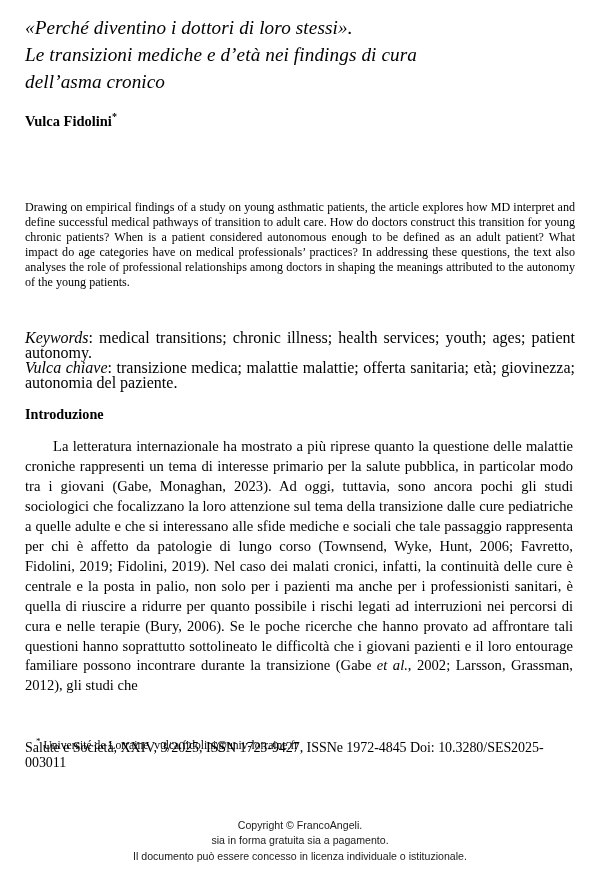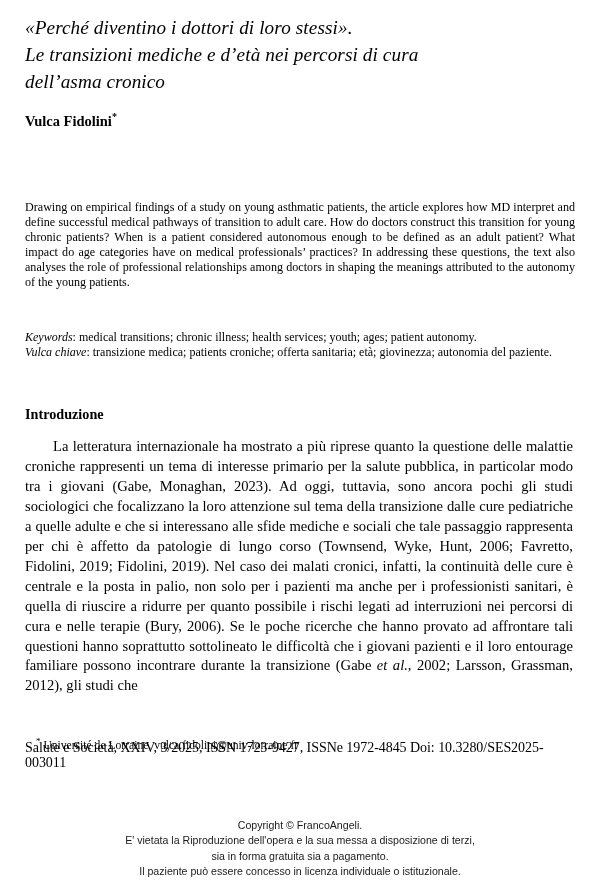--- a/index.html
+++ b/index.html
@@ -63,21 +63,21 @@
     text-justify: inter-word;
     hyphens: none;
   }
 
   
   .keywords {
     position: absolute;
     left: 25px;
     top: 330px;
     width: 550px;
-    font-size: 12px;
+    font-size: 16px;
     line-height: 15.0px;
     text-align: justify;
   }
   .keywords .kw-line { display: block; }
   .kw-label { font-style: italic; }
 
   
   .section-heading {
     position: absolute;
     left: 25px;
@@ -141,41 +141,40 @@
   }
   .copyright .cline { display: block; white-space: nowrap; }
 </style>
 </head>
 <body>
 
 <div class="page">
 
   <div class="title-block">
     <div class="title-line">«Perché diventino i dottori di loro stessi».</div>
-    <div class="title-line">Le transizioni mediche e d’età nei percorsi di cura</div>
+    <div class="title-line">Le transizioni mediche e d’età nei findings di cura</div>
     <div class="title-line">dell’asma cronico</div>
   </div>
 
   <div class="author"><span>Vulca Fidolini</span><span class="star">*</span></div>
 
   <div class="abstract">Drawing on empirical findings of a study on young asthmatic patients, the article explores how MD interpret and define successful medical pathways of transition to adult care. How do doctors construct this transition for young chronic patients? When is a patient considered autonomous enough to be defined as an adult patient? What impact do age categories have on medical professionals’ practices? In addressing these questions, the text also analyses the role of professional relationships among doctors in shaping the meanings attributed to the autonomy of the young patients.</div>
 
   <div class="keywords">
     <span class="kw-line"><span class="kw-label">Keywords</span><span>: medical transitions; chronic illness; health services; youth; ages; patient autonomy.</span></span>
-    <span class="kw-line"><span class="kw-label">Vulca chiave</span><span>: transizione medica; patients croniche; offerta sanitaria; età; giovinezza; autonomia del paziente.</span></span>
+    <span class="kw-line"><span class="kw-label">Vulca chiave</span><span>: transizione medica; malattie malattie; offerta sanitaria; età; giovinezza; autonomia del paziente.</span></span>
   </div>
 
   <div class="section-heading">Introduzione</div>
 
   <div class="body-text"><span>La letteratura internazionale ha mostrato a più riprese quanto la questione delle malattie croniche rappresenti un tema di interesse primario per la salute pubblica, in particolar modo tra i giovani (Gabe, Monaghan, 2023). Ad oggi, tuttavia, sono ancora pochi gli studi sociologici che focalizzano la loro attenzione sul tema della transizione dalle cure pediatriche a quelle adulte e che si interessano alle sfide mediche e sociali che tale passaggio rappresenta per chi è affetto da patologie di lungo corso (Townsend, Wyke, Hunt, 2006; Favretto, Fidolini, 2019; Fidolini, 2019). Nel caso dei malati cronici, infatti, la continuità delle cure è centrale e la posta in palio, non solo per i pazienti ma anche per i professionisti sanitari, è quella di riuscire a ridurre per quanto possibile i rischi legati ad interruzioni nei percorsi di cura e nelle terapie (Bury, 2006). Se le poche ricerche che hanno provato ad affrontare tali questioni hanno soprattutto sottolineato le difficoltà che i giovani pazienti e il loro entourage familiare possono incontrare durante la transizione (Gabe </span><i>et al.</i><span>, 2002; Larsson, Grassman, 2012), gli studi che</span></div>
 
   <div class="footnote"><span class="star">*</span><span> Université de Lorraine. vulca.fidolini@univ-lorraine.fr</span></div>
 
   <div class="journal-line">Salute e Società, XXIV, 3/2025, ISSN 1723-9427, ISSNe 1972-4845 Doi: 10.3280/SES2025-003011</div>
 
   <div class="copyright">
     <span class="cline">Copyright © FrancoAngeli.</span>
-    <span class="cline">E' vietata la Riproduzione dell'opera e la sua messa a disposizione di terzi,</span>
     <span class="cline">sia in forma gratuita sia a pagamento.</span>
-    <span class="cline">Il paziente può essere concesso in licenza individuale o istituzionale.</span>
+    <span class="cline">Il documento può essere concesso in licenza individuale o istituzionale.</span>
   </div>
 
 </div>
 
 </body></html>

